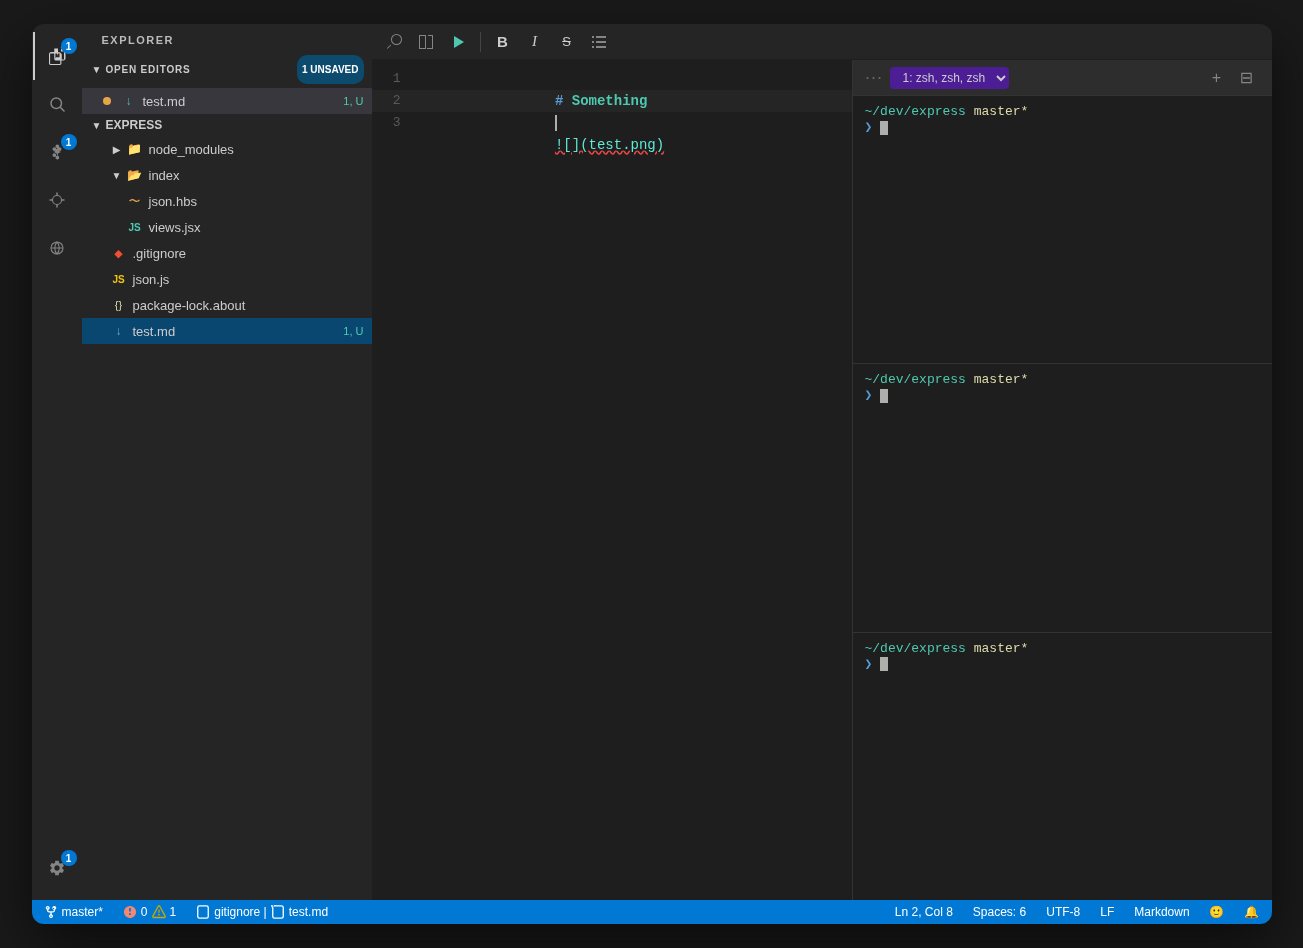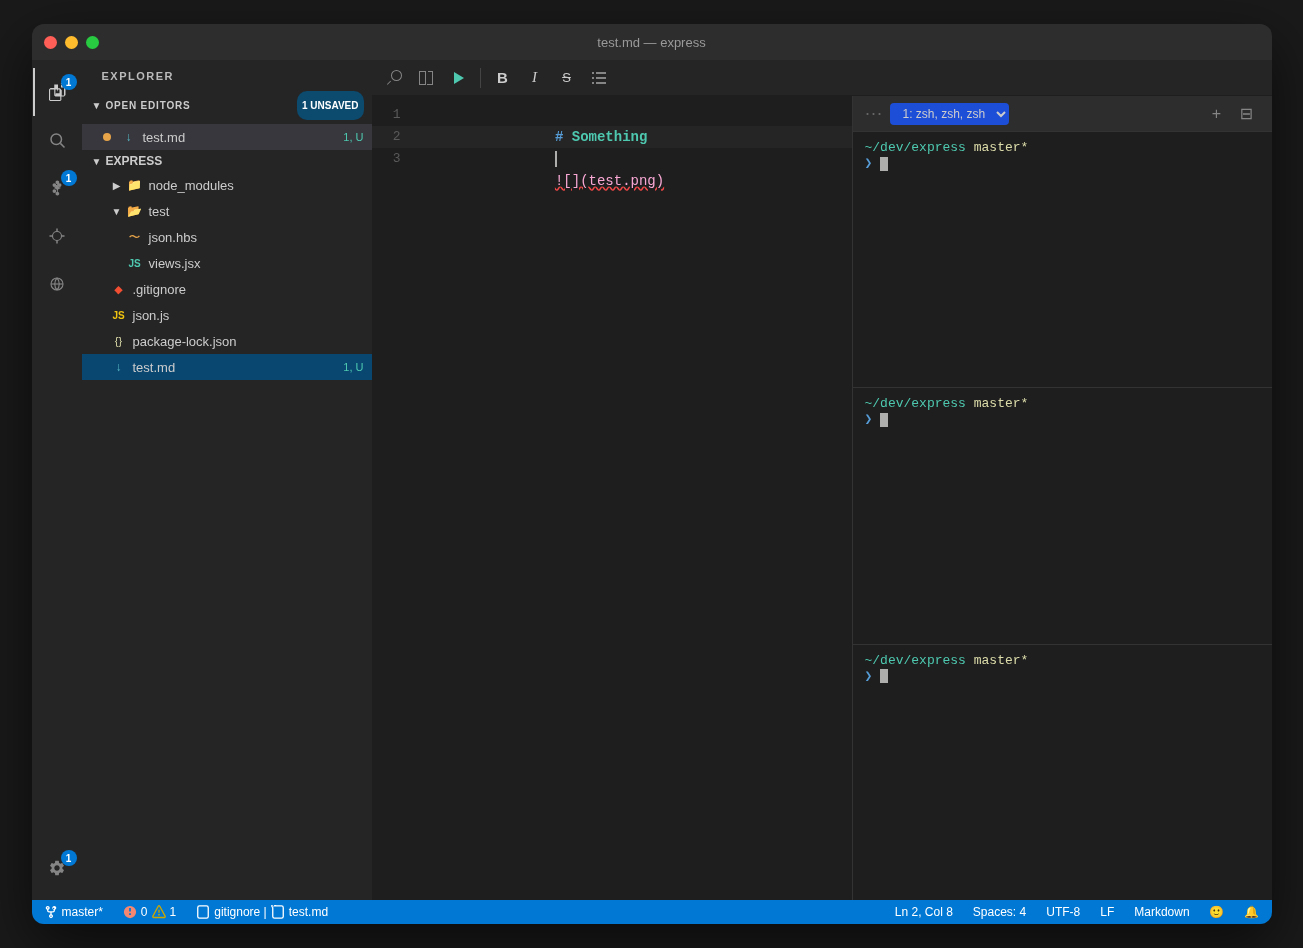--- a/index.html
+++ b/index.html
@@ -276,21 +276,21 @@
       border-bottom: 1px solid #333;
       flex-shrink: 0;
     }
     .terminal-title-area {
       display: flex;
       align-items: center;
       gap: 8px;
     }
     .terminal-dots { color: #666; font-size: 18px; cursor: pointer; }
     .terminal-selector {
-      background: #1d4ed8;
+      background: #4c1d95;
       border: none;
       color: #ccc;
       padding: 3px 8px;
       border-radius: 4px;
       font-size: 12px;
       cursor: pointer;
     }
     .terminal-actions { display: flex; gap: 4px; }
     .term-btn {
       width: 26px;
@@ -351,28 +351,20 @@
       background: #1e1e1e;
       border-left: 1px solid #333;
       position: relative;
     }
   </style>
 </head>
 <body>
 
 <div class="window">
 
-  <div class="titlebar">
-    <div class="traffic-lights">
-      <div class="traffic-light tl-close"></div>
-      <div class="traffic-light tl-min"></div>
-      <div class="traffic-light tl-max"></div>
-    </div>
-    <span class="titlebar-title">test.md — express</span>
-  </div>
 
   <div class="main-content">
 
     <div class="activity-bar">
       <div class="activity-item active">
         <svg class="icon-svg" viewBox="0 0 24 24" fill="currentColor">
           <path d="M17.5 0H8.5L7 1.5v5H2L0 8.5v14.07L1.5 24H15l1.5-1.5V18H20l2-1.93V6l-4.5-6zM16 1.5l3.5 4.5H16V1.5zM15 22.5H1.5V8.5H7v8.07L8.5 18H15v4.5zm-6.5-6V8.5H14v5H9l-0.5 3zm3.5-5V2H7V1.5L8.5 0h7.07L20 4.5V16.5H17V9.5L14.5 7H10V7z"></path>
         </svg>
         <div class="badge">1</div>
       </div>
@@ -440,21 +432,21 @@
 
       <div class="tree-item indent-1">
         <span class="chevron">▶</span>
         <span class="file-icon">📁</span>
         <span class="file-name">node_modules</span>
       </div>
 
       <div class="tree-item indent-1">
         <span class="chevron">▼</span>
         <span class="file-icon">📂</span>
-        <span class="file-name">test</span>
+        <span class="file-name">index</span>
       </div>
 
       <div class="tree-item indent-2">
         <span class="file-icon" style="color:#e8a449;">〜</span>
         <span class="file-name">json.hbs</span>
       </div>
 
       <div class="tree-item indent-2">
         <span class="file-icon" style="color:#4ec9b0;font-size:10px;font-weight:bold;">JS</span>
         <span class="file-name">views.jsx</span>
@@ -465,21 +457,21 @@
         <span class="file-name">.gitignore</span>
       </div>
 
       <div class="tree-item indent-1">
         <span class="file-icon" style="color:#f1c40f;font-size:10px;font-weight:bold;">JS</span>
         <span class="file-name">json.js</span>
       </div>
 
       <div class="tree-item indent-1">
         <span class="file-icon" style="color:#dcdcaa;font-size:11px;">{}</span>
-        <span class="file-name">package-lock.json</span>
+        <span class="file-name">package-lock.about</span>
       </div>
 
       <div class="tree-item indent-1 selected">
         <span class="file-icon" style="color:#56b6c2;">↓</span>
         <span class="file-name">test.md</span>
         <span class="file-status">1, U</span>
       </div>
     </div>
 
     <div class="editor-area">
@@ -523,21 +515,21 @@
             </div>
             <div class="code-line cursor-line">
               <span class="line-number">2</span>
               <span class="line-content">
                 <span class="cursor"></span>
               </span>
             </div>
             <div class="code-line">
               <span class="line-number">3</span>
               <span class="line-content">
-                <span style="color:#f9a8d4;text-decoration:underline wavy #f44747;">![](test.png)</span>
+                <span style="color:#5eead4;text-decoration:underline wavy #f44747;">![](test.png)</span>
               </span>
             </div>
           </div>
           <div class="minimap">
             
             
           </div>
         </div>
 
         <div class="terminal-panels">
@@ -622,21 +614,21 @@
       <svg width="14" height="14" viewBox="0 0 16 16" fill="white">
         <path d="M4 1h8a2 2 0 0 1 2 2v10a2 2 0 0 1-2 2H4a2 2 0 0 1-2-2V3a2 2 0 0 1 4-4z" fill="none" stroke="white" stroke-width="1.5"></path>
       </svg>
       <span>test.md</span>
     </div>
     <div class="status-spacer"></div>
     <div class="status-item">
       <span>Ln 2, Col 8</span>
     </div>
     <div class="status-item">
-      <span>Spaces: 4</span>
+      <span>Spaces: 6</span>
     </div>
     <div class="status-item">
       <span>UTF-8</span>
     </div>
     <div class="status-item">
       <span>LF</span>
     </div>
     <div class="status-item">
       <span>Markdown</span>
     </div>

